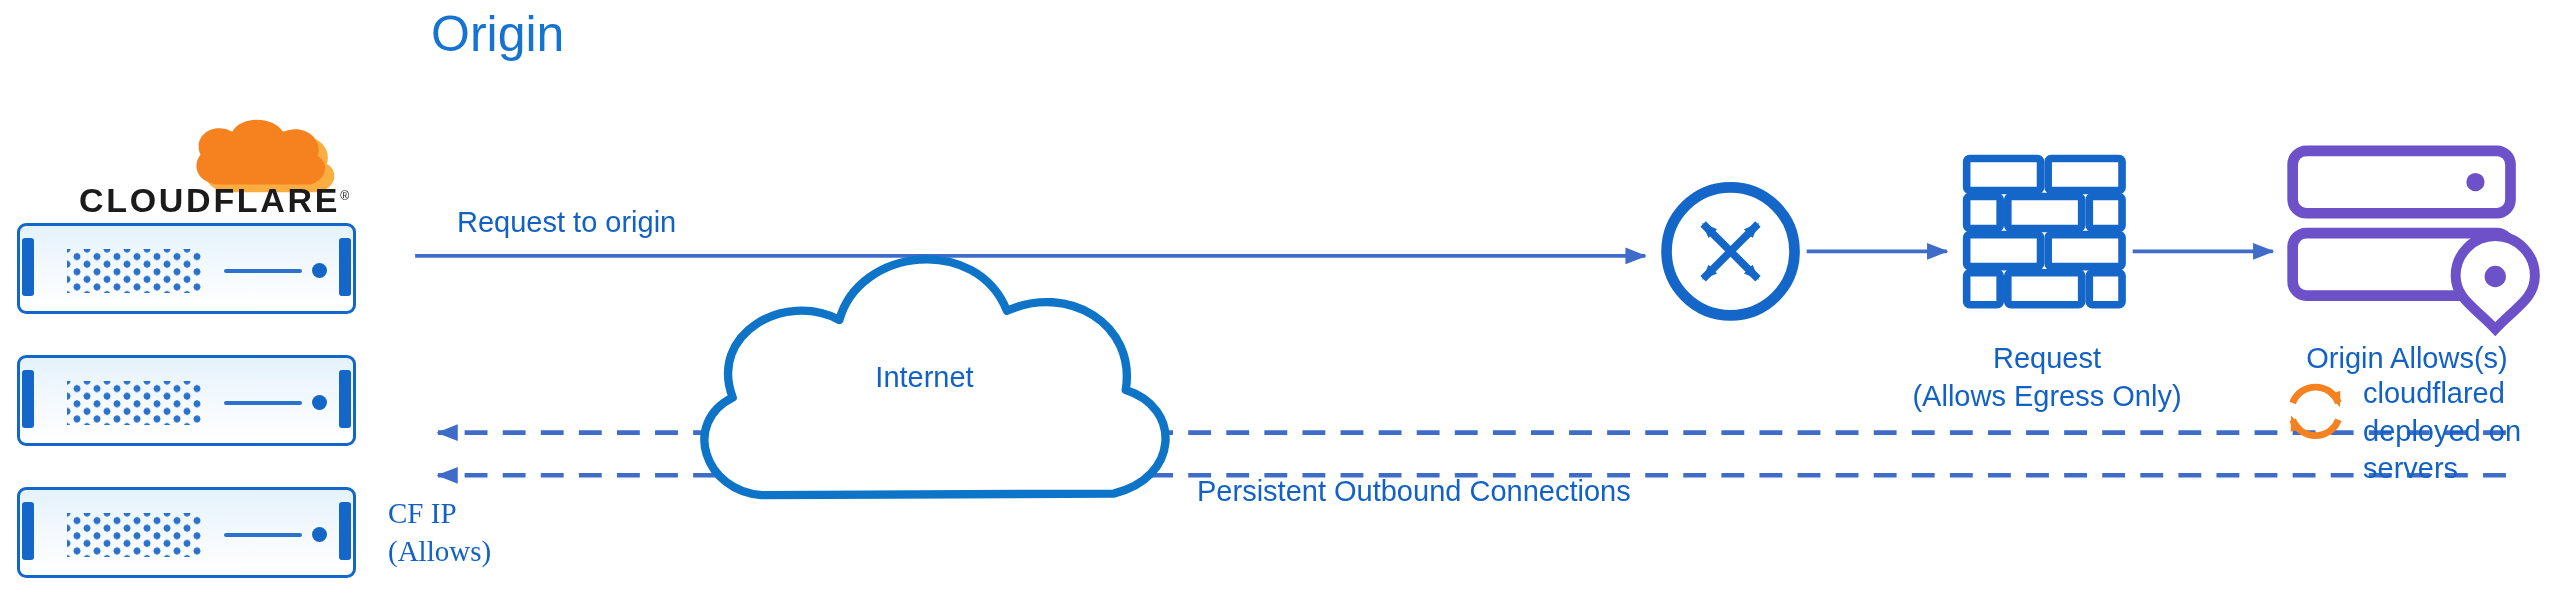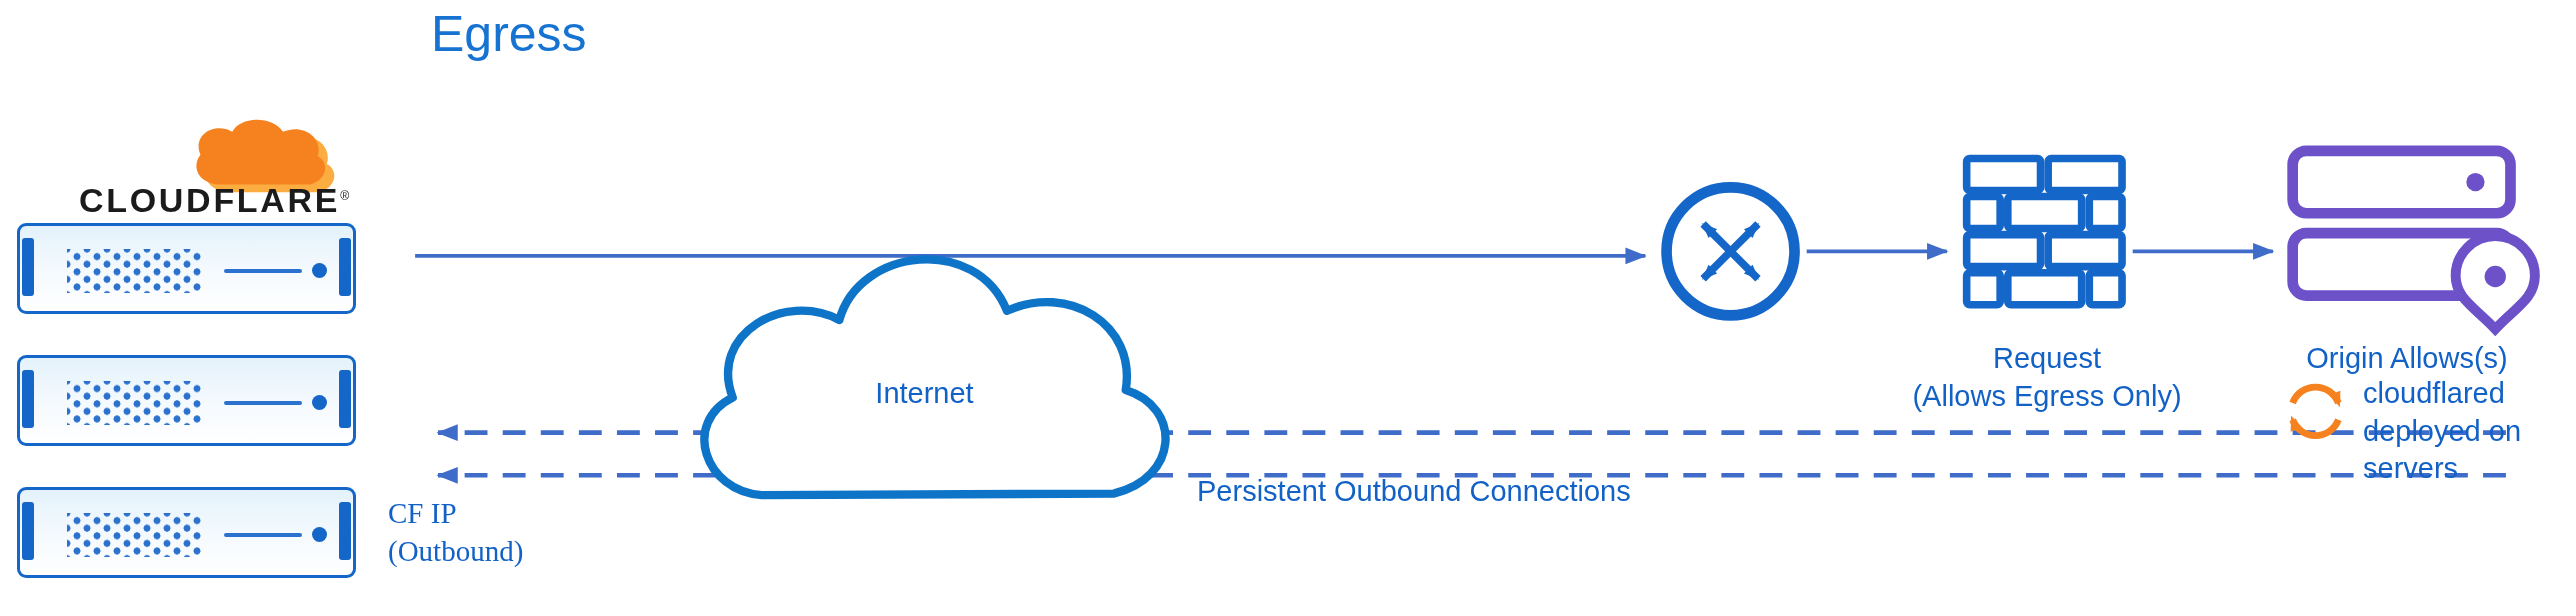--- a/index.html
+++ b/index.html
@@ -36,21 +36,21 @@
       radial-gradient(circle,#2B72CE 3.2px,transparent 3.8px);
     background-size:20px 15.2px,20px 15.2px;
     background-position:0 0,10px 7.6px;
   }
   .server .hline{position:absolute;left:204px;top:43px;width:78px;height:3.8px;background:#2B72CE;border-radius:2.3px;}
   .server .led{position:absolute;right:26px;top:37px;width:15.2px;height:15.2px;border-radius:50%;background:#1566C9;}
   #server1{top:223px;} #server2{top:355px;} #server3{top:487px;}
 
   
   #request-label{left:457px;top:204px;}
-  #internet-label{left:810px;top:375px;width:229px;}
+  #internet-label{left:810px;top:359px;width:229px;}
   #cpe-label{left:1548px;top:340px;width:366px;}
   #firewall-label{left:1872px;top:340px;width:350px;}
   #origin-label{left:2270px;top:340px;width:274px;}
   #cloudflared-label{left:2363px;top:375px;width:229px;}
   #persistent-label{left:1197px;top:473px;}
   #cfip-label{left:388px;top:495px;font-family:Liberation Serif, serif;}
 </style>
 </head>
 <body>
 
@@ -129,21 +129,21 @@
       <path d="M 3010 529 A 32 32 0 0 1 3070 529" marker-end="url(#ah-orange)"></path>
       <path d="M 3070 551 A 32 32 0 0 1 3010 551" marker-end="url(#ah-orange)"></path>
     </g>
 
     <g>
       <path transform="translate(260,162) scale(0.95)" d="M 45 95 C 15 95 2 72 16 54 C 4 26 36 8 60 22 C 72 0 116 0 130 22 C 158 10 186 30 178 56 C 194 64 192 88 168 95 Z" fill="#FBAD41"></path>
       <path transform="translate(248,152) scale(0.95)" d="M 45 95 C 15 95 2 72 16 54 C 4 26 36 8 60 22 C 72 0 116 0 130 22 C 158 10 186 30 178 56 C 194 64 192 88 168 95 Z" fill="#F6821F"></path>
     </g>
   </svg>
 
-  <div id="title" class="abs">Egress</div>
+  <div id="title" class="abs">Origin</div>
 
   <div id="wordmark" class="abs">
     <span>CLOUDFLARE</span><sup>®</sup>
   </div>
 
   <div id="server1" class="server">
     <div class="tab left"></div>
     <div class="tab right"></div>
     <div class="dots"></div>
     <div class="hline"></div>
@@ -157,34 +157,35 @@
     <div class="led"></div>
   </div>
   <div id="server3" class="server">
     <div class="tab left"></div>
     <div class="tab right"></div>
     <div class="dots"></div>
     <div class="hline"></div>
     <div class="led"></div>
   </div>
 
+  <div id="request-label" class="abs lbl">Request to origin</div>
 
   <div id="internet-label" class="abs lbl center">Internet</div>
 
 
   <div id="firewall-label" class="abs lbl center">
     <div>Request</div>
     <div>(Allows Egress Only)</div>
   </div>
 
   <div id="origin-label" class="abs lbl center">Origin Allows(s)</div>
 
   <div id="cloudflared-label" class="abs lbl">cloudflared deployed on servers</div>
 
   <div id="persistent-label" class="abs lbl">Persistent Outbound Connections</div>
 
   <div id="cfip-label" class="abs lbl">
     <div>CF IP</div>
-    <div>(Outbound)</div>
+    <div>(Allows)</div>
   </div>
 
 </div>
 
 
 </body></html>

